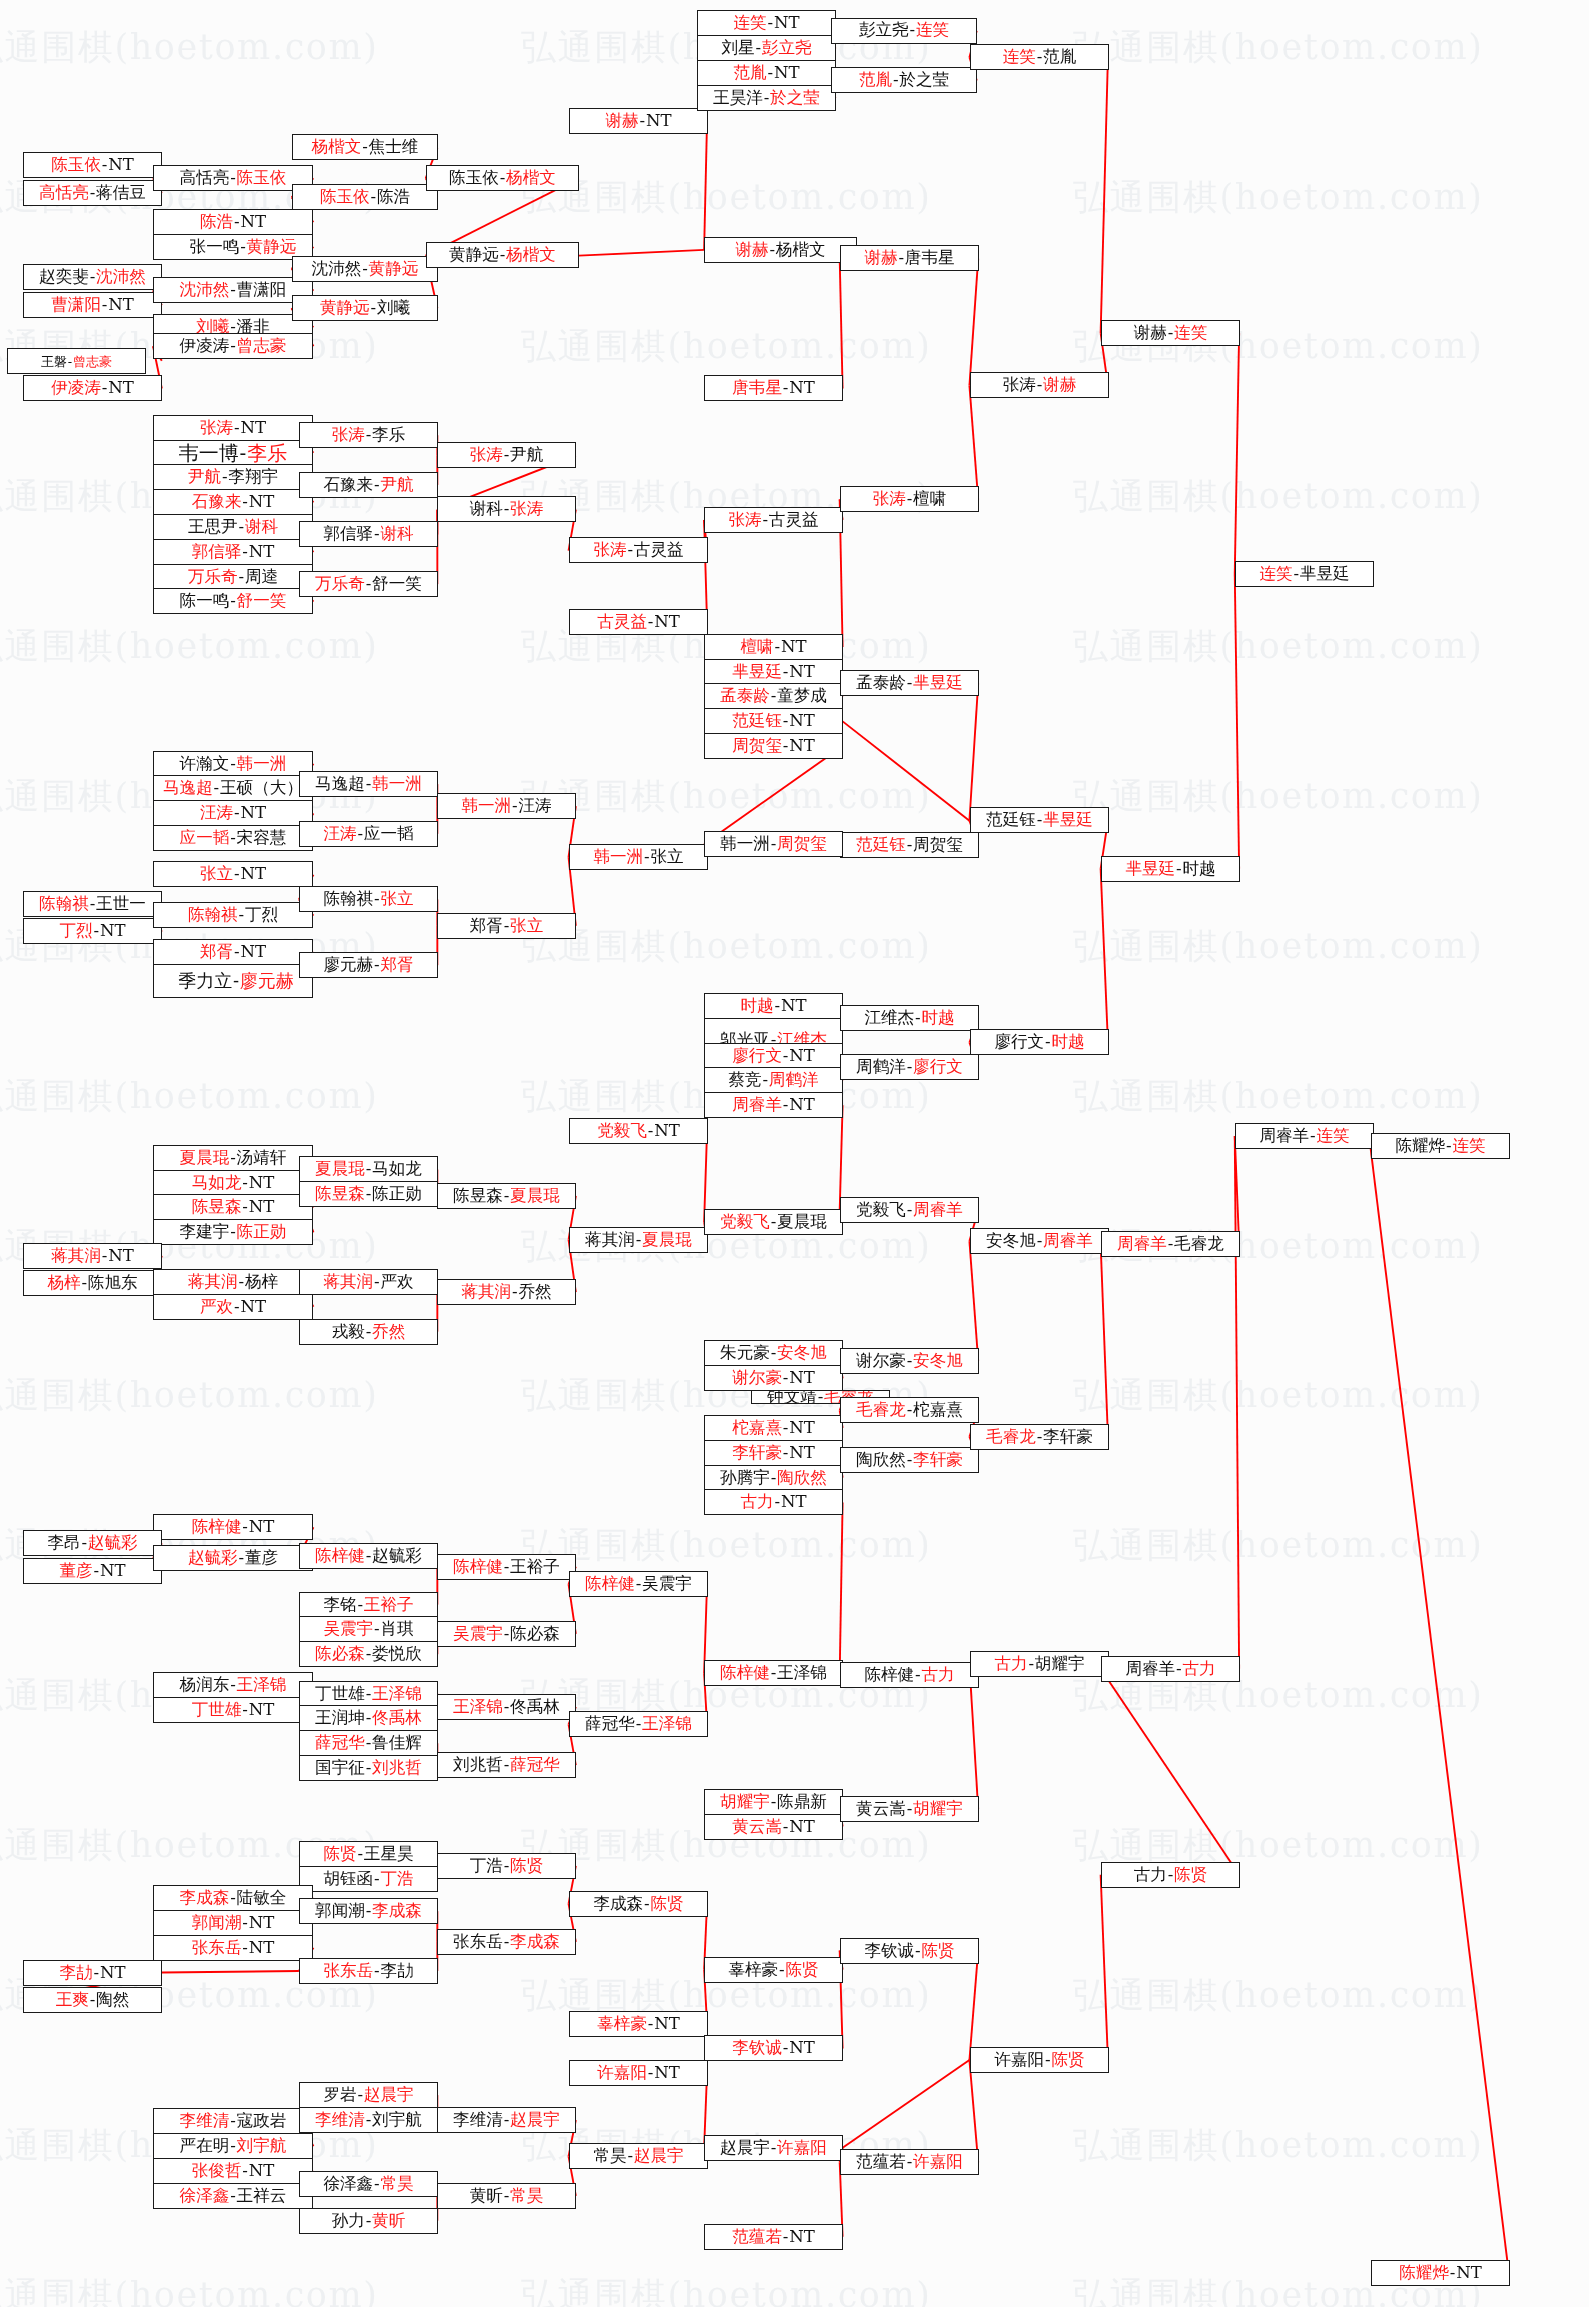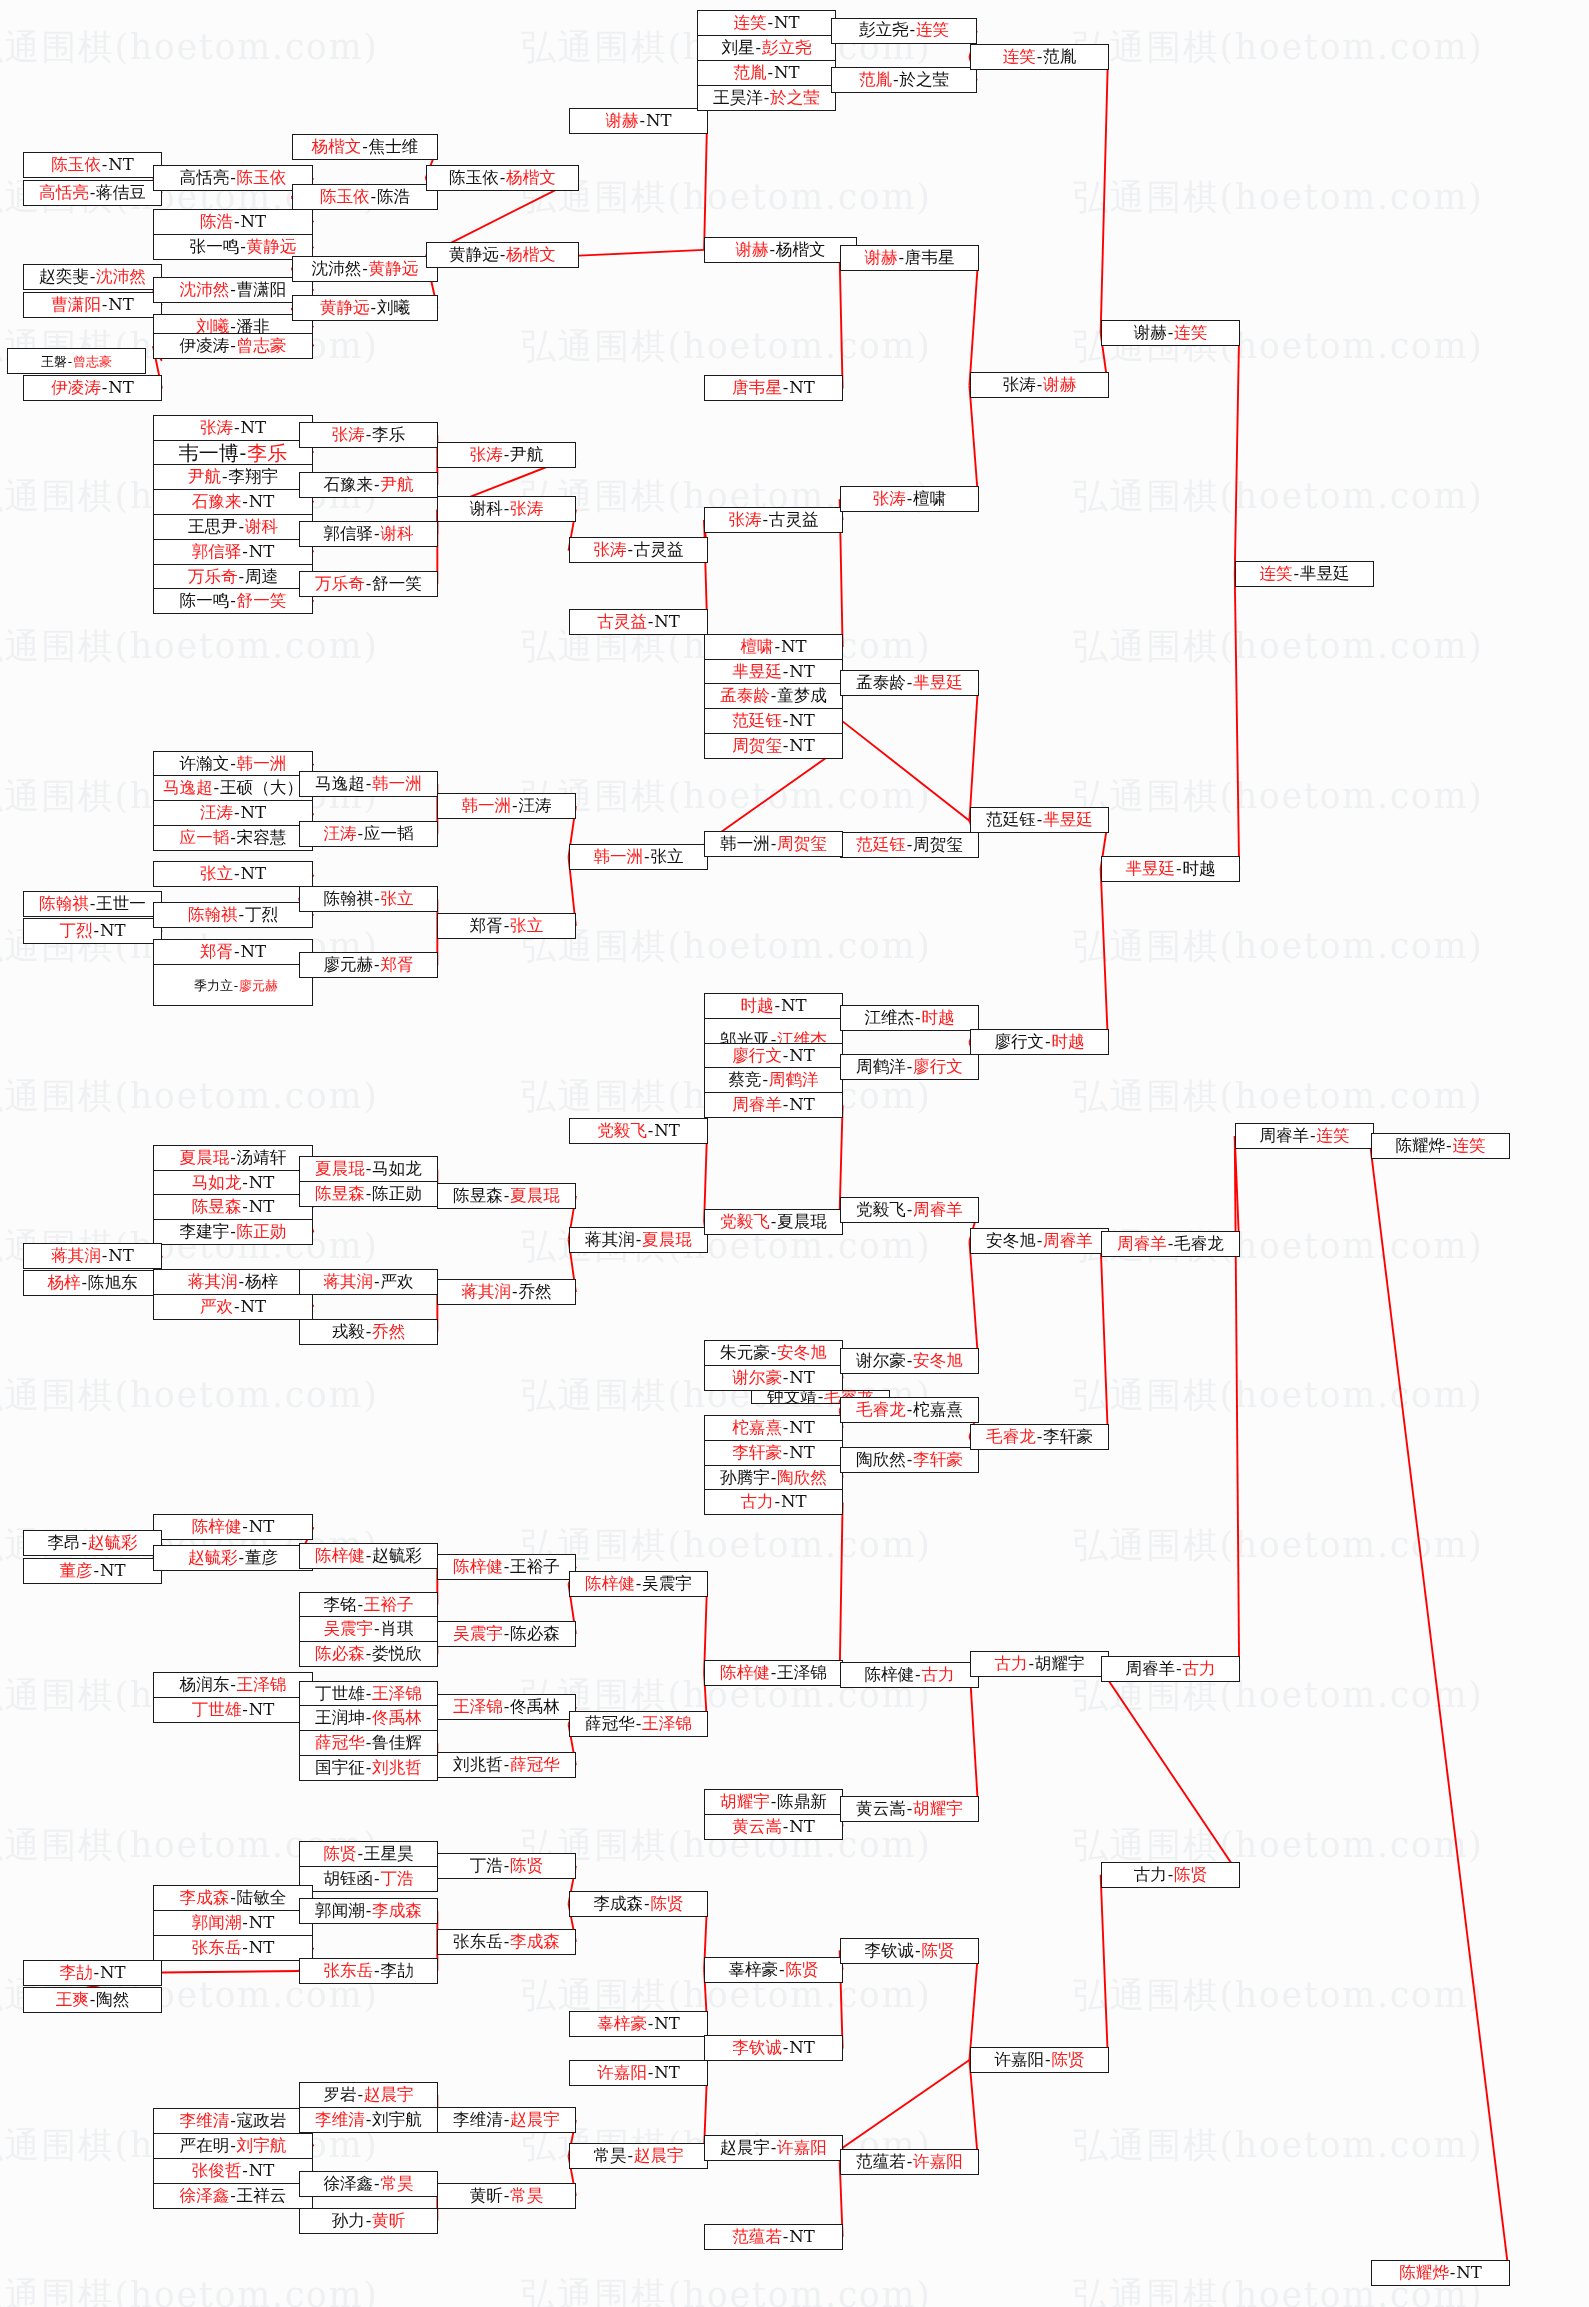--- a/index.html
+++ b/index.html
@@ -584,21 +584,21 @@
       <div class="node" style="left: 153px; top: 902px; width: 160px; height: 26px; font-size: 16.6px;">
         <span class="w">陈翰祺</span>
         <span class="sep">-</span>
         <span class="l">丁烈</span>
       </div>
       <div class="node" style="left: 153px; top: 939px; width: 160px; height: 26px; font-size: 16.6px;">
         <span class="w">郑胥</span>
         <span class="sep">-</span>
         <span class="l">NT</span>
       </div>
-      <div class="node" style="left: 153px; top: 964px; width: 160px; height: 42px; font-size: 13px; padding-left: 6px;">
+      <div class="node" style="left: 153px; top: 964px; width: 160px; height: 34px; font-size: 18px; padding-left: 6px;">
         <span class="l">季力立</span>
         <span class="sep">-</span>
         <span class="w">廖元赫</span>
       </div>
       <div class="node" style="left: 299px; top: 771px; width: 139px; height: 26px; font-size: 16.6px;">
         <span class="l">马逸超</span>
         <span class="sep">-</span>
         <span class="w">韩一洲</span>
       </div>
       <div class="node" style="left: 299px; top: 821px; width: 139px; height: 26px; font-size: 16.6px;">

